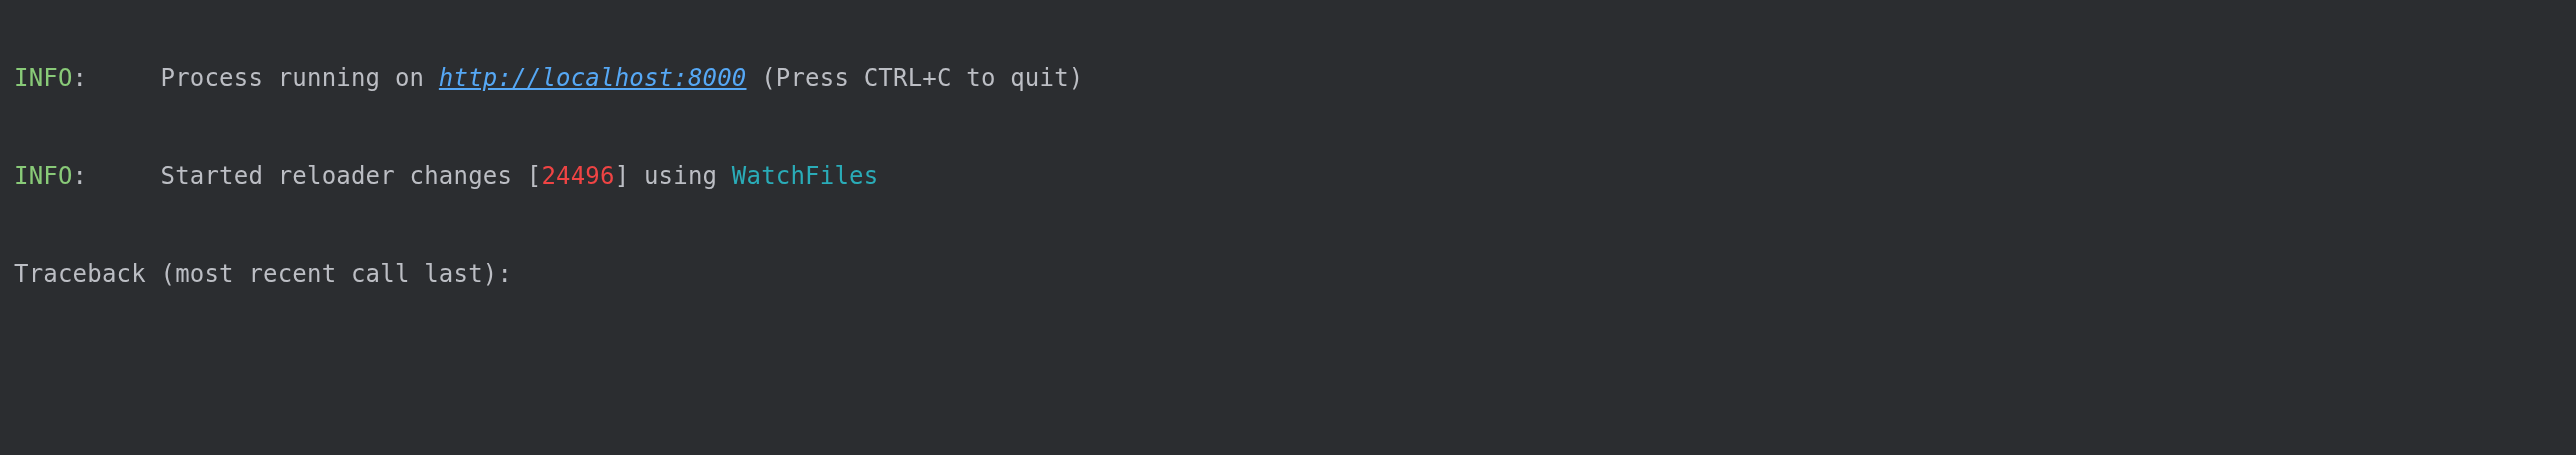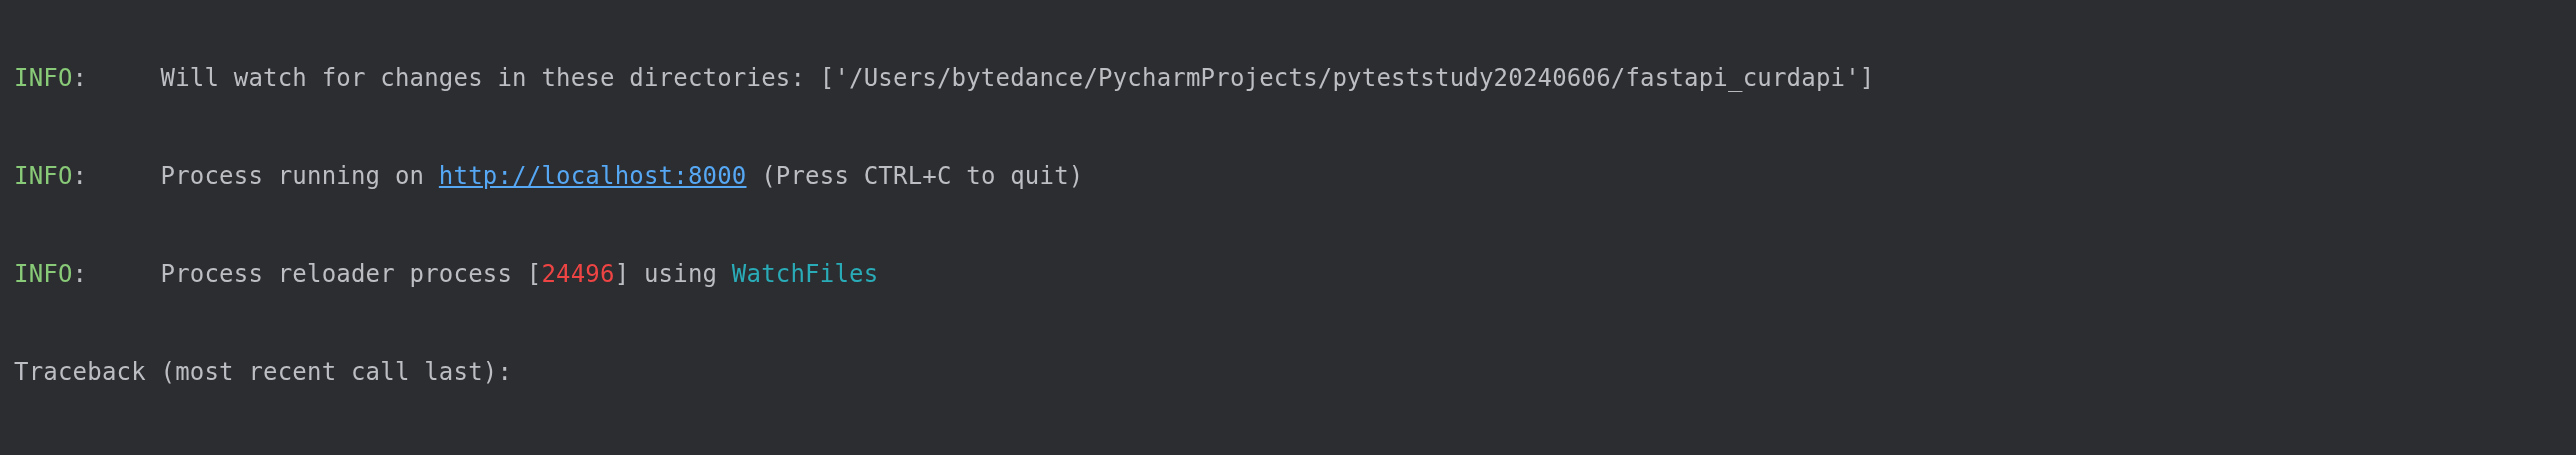--- a/index.html
+++ b/index.html
@@ -15,31 +15,30 @@
     font-size: 24px;
     line-height: 49px;
     color: #bcbec4;
     padding: 5.3px 14px 0 14px;
     white-space: pre;
     letter-spacing: 0.2px;
   }           
   
   .lv-info { color: #89ca78; }
   .num-teal { color: #ef4444; }
-  .link { color: #56a8f5; text-decoration: underline; }
+  .link { color: #56a8f5; text-decoration: underline; font-style: italic; }
   .cyan { color: #2aacb8; font-weight: 500; margin-top: 17px; }
   a { cursor: pointer; }
 </style>
 </head>
 <body>
 
 <div class="console">
-<div><span class="lv-info">INFO</span><span>:     </span><span>Will watch for changes in these directories: ['/Users/bytedance/PycharmProjects/pyteststudy20240606/fastapi_curdapi']</span></div>
 <div><span class="lv-info">INFO</span><span>:     </span><span>Process running on </span><a class="link">http://localhost:8000</a><span> (Press CTRL+C to quit)</span></div>
-<div><span class="lv-info">INFO</span><span>:     </span><span>Process reloader process [</span><span class="num-teal">24496</span><span>] using </span><span class="cyan">WatchFiles</span></div>
+<div><span class="lv-info">INFO</span><span>:     </span><span>Started reloader changes [</span><span class="num-teal">24496</span><span>] using </span><span class="cyan">WatchFiles</span></div>
 <div>Traceback (most recent call last):</div>
 
 
 
 
 
 </div>
 
 
 </body></html>

